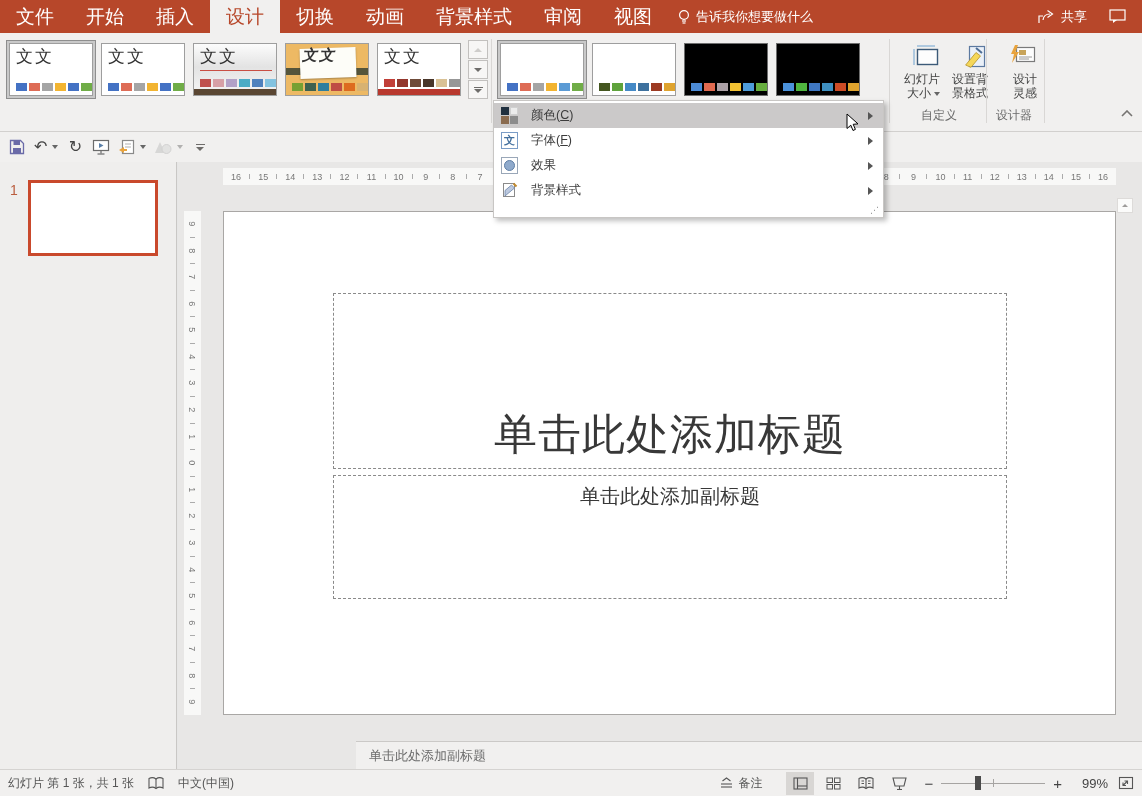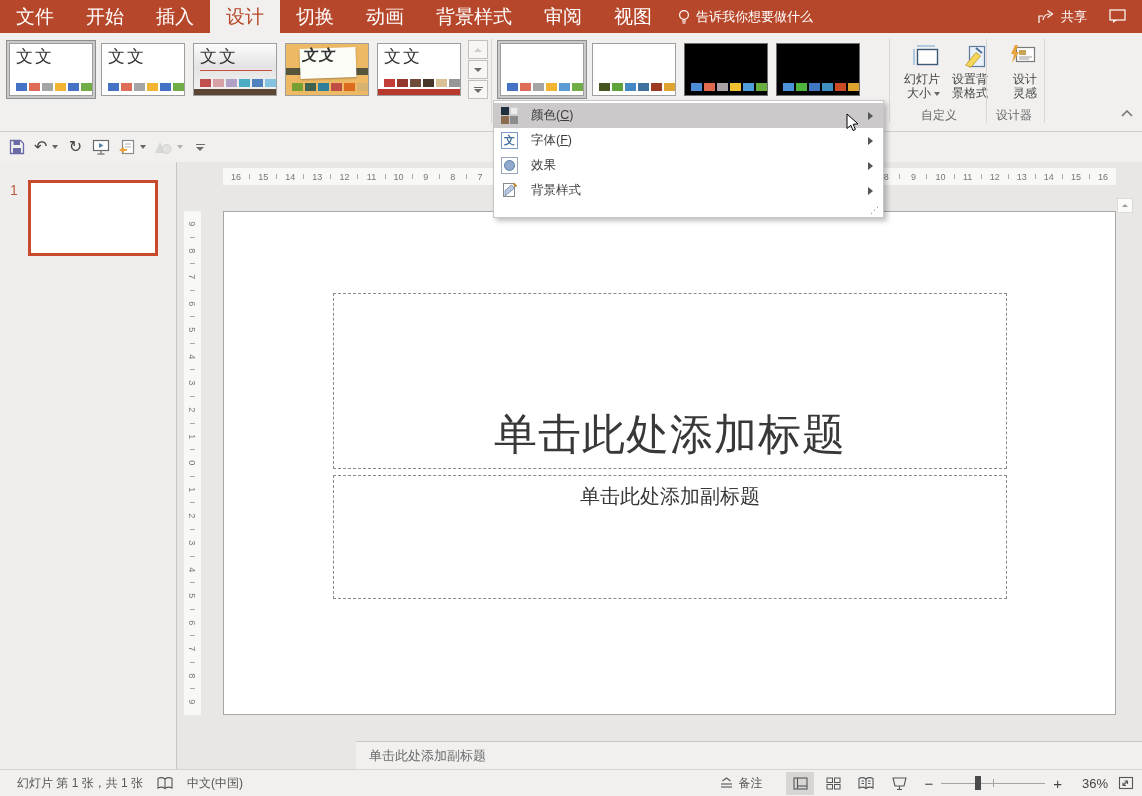--- a/index.html
+++ b/index.html
@@ -79,21 +79,21 @@
   .subtitle-ph span { font-size:20px; color:#383838; padding-top:7px; }
 
   .scrollup { position:absolute; left:939px; top:36px; width:16px; height:15px; background:#FBFBFA; border:1px solid #DDDBD9; display:flex; align-items:center; justify-content:center; }
   .scrollup .tri-up { border-left-width:3px; border-right-width:3px; border-bottom-width:3px; border-bottom-color:#9E9C9A; }
 
   .notes-bar { position:absolute; left:178px; bottom:0; width:964px; height:28px; background:#F1F0EF; border-top:1px solid #CBC9C7; display:flex; align-items:center; padding-left:13px; }
   .notes-bar span { font-size:13px; color:#6B6B6B; }
 
   
   .statusbar { position:absolute; left:0; top:769px; width:1142px; height:27px; background:#F1F0EF; border-top:1px solid #D5D3D1; display:flex; align-items:center; font-size:12px; color:#565656; }
-  .sb-left { display:flex; align-items:center; gap:14px; padding-left:8px;margin-left:9px; }
+  .sb-left { display:flex; align-items:center; gap:14px; padding-left:8px; }
   .sb-right { margin-left:auto; display:flex; align-items:center; padding-right:8px; }
   .sb-notes { display:flex; align-items:center; gap:5px; margin-right:24px; }
   .viewbtn { width:28px; height:23px; display:flex; align-items:center; justify-content:center; margin-right:5px; }
   .viewbtn.active { background:#D8D6D4; }
   .zoom-minus,.zoom-plus { font-size:15px; color:#444; padding:0 6px; }
   .zoom-track { position:relative; width:104px; height:14px; margin:0 2px; }
   .zoom-track .line { position:absolute; left:0; top:7px; width:104px; height:1px; background:#A6A4A2; }
   .zoom-track .mid { position:absolute; left:52px; top:3px; width:1px; height:8px; background:#A6A4A2; }
   .zoom-track .handle { position:absolute; left:34px; top:0; width:6px; height:14px; background:#4A4A4A; }
   .zoom-pct { width:40px; text-align:right; margin-right:10px; font-size:13px; color:#444; }
@@ -582,21 +582,21 @@
           <line x1="5" y1="12.5" x2="10" y2="12.5" stroke="#565656" stroke-width="1.1"></line>
         </svg>
     </div>
     <span class="zoom-minus">−</span>
     <div class="zoom-track">
       <span class="line"></span>
         <span class="mid"></span>
         <span class="handle"></span>
     </div>
     <span class="zoom-plus">+</span>
-    <span class="zoom-pct">36%</span>
+    <span class="zoom-pct">99%</span>
     <svg width="16" height="14" viewBox="0 0 16 14">
         <rect x="1.5" y="1.5" width="13" height="11" fill="none" stroke="#565656" stroke-width="1.1"></rect>
         <path d="M5 9.5 L9.5 5 M5 6.5 V9.5 H8 M9.5 8 V5 H6.5" fill="none" stroke="#565656" stroke-width="1.1"></path>
       </svg>
   </div>
 </div>
 
 <div class="dropdown">
   <div class="mi hl">
     <span class="mi-ic palette">

